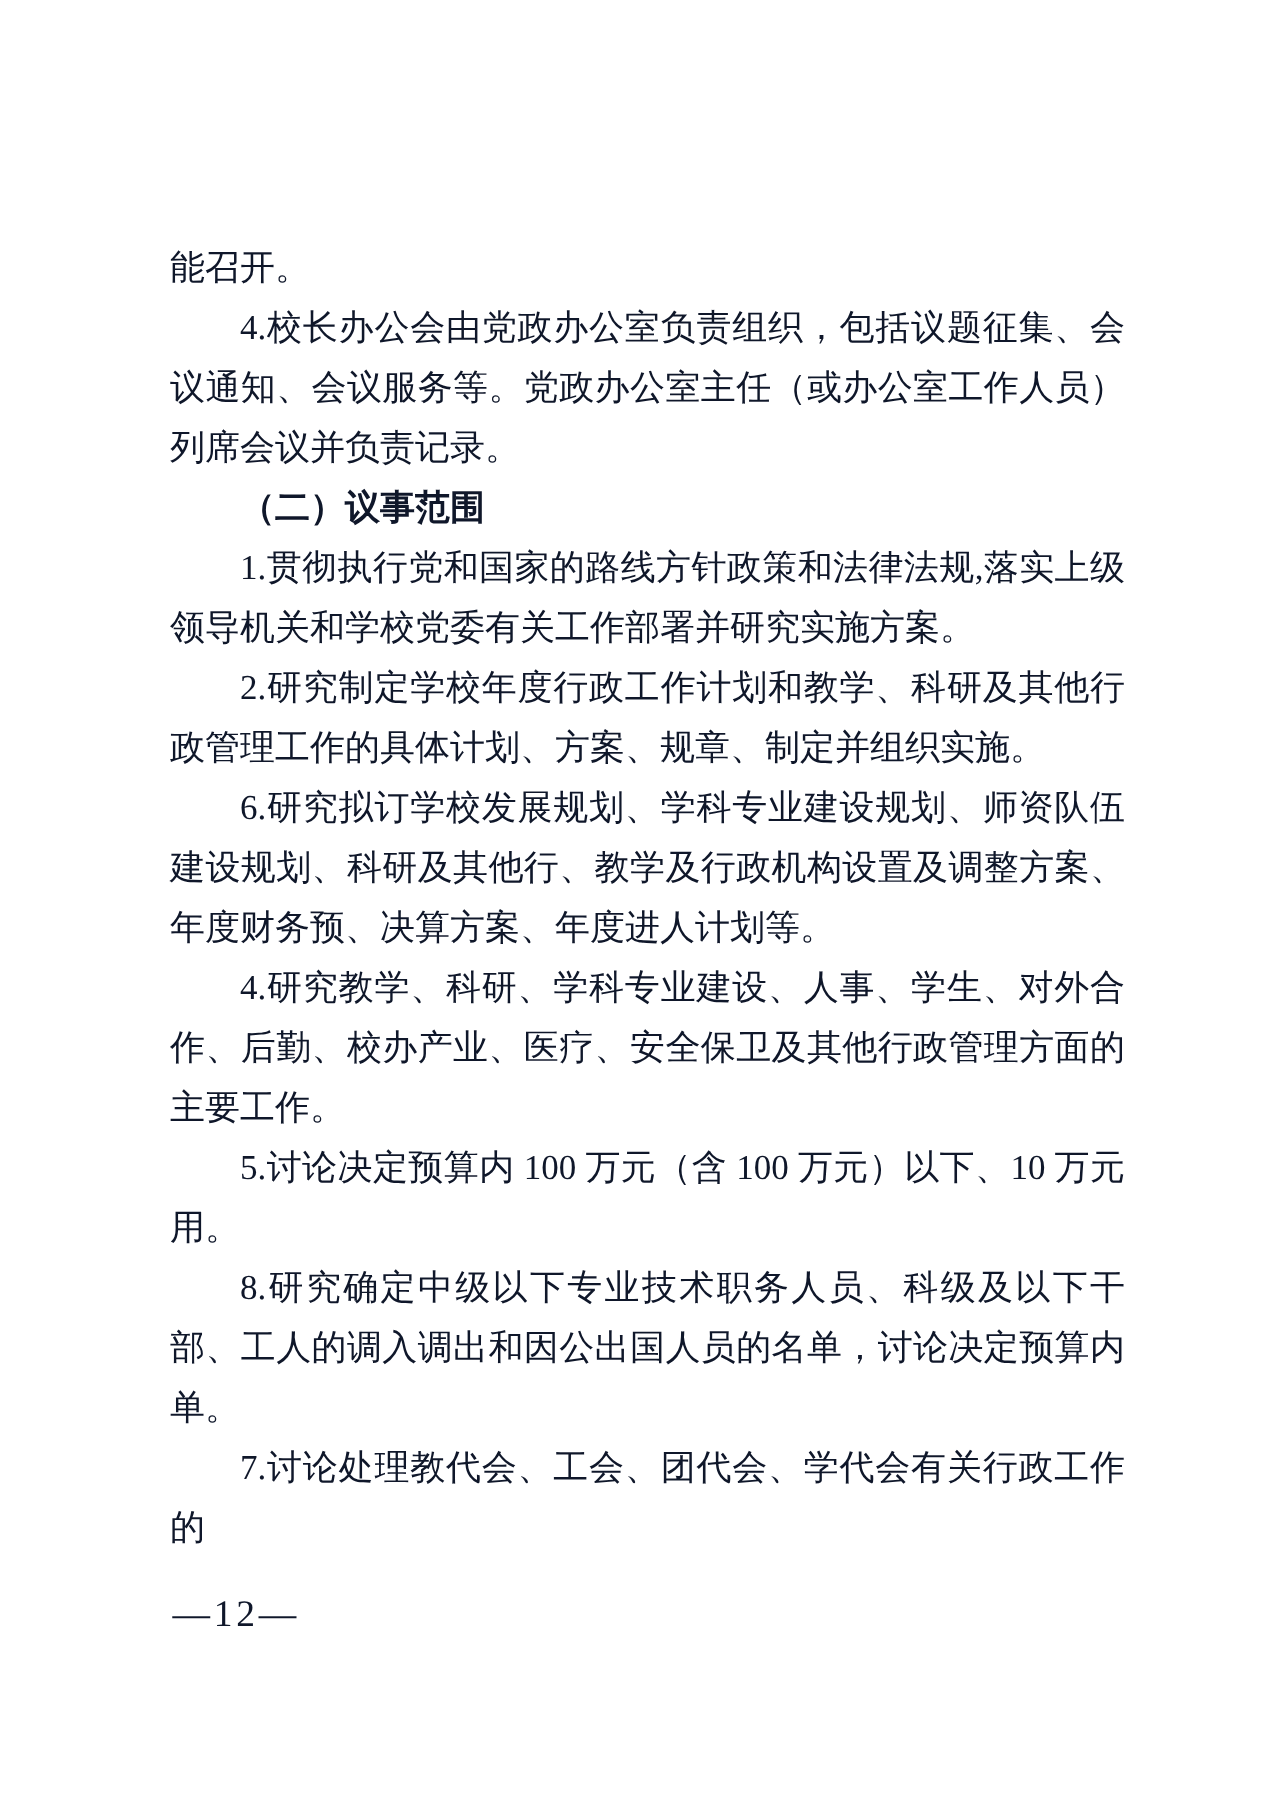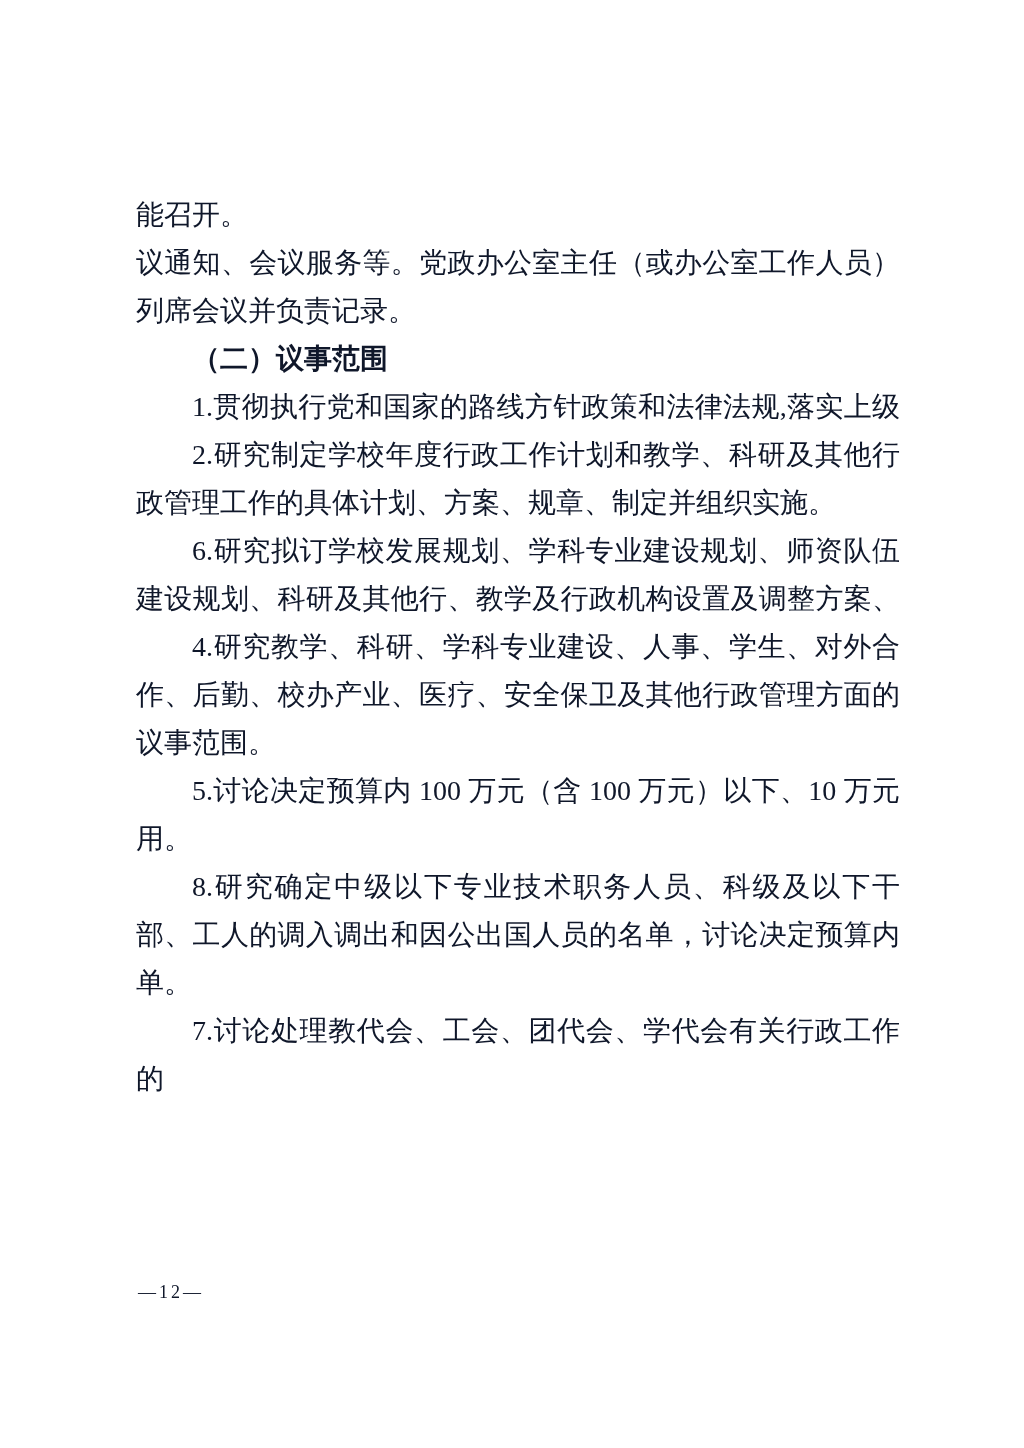--- a/index.html
+++ b/index.html
@@ -40,42 +40,45 @@
   .line.indent {
     text-indent: 2em;
   }
   .line.bold {
     font-weight: bold;
   }
   .page-number {
     position: absolute;
     left: 138px;
     top: 1272px;
-    font-size: 18px;
+    font-size: 30px;
     line-height: 40px;
     letter-spacing: 3px;
   }
 </style>
 </head>
 <body>
 
 <div class="page" style="background: rgb(255, 255, 255); color: #0f172a;">
   <div class="doc-body" id="doc-body">
       <div class="line">能召开。</div>
+      <div class="line indent fill">4.校长办公会由党政办公室负责组织，包括议题征集、会</div>
       <div class="line fill">议通知、会议服务等。党政办公室主任（或办公室工作人员）</div>
       <div class="line">列席会议并负责记录。</div>
       <div class="line indent bold">（二）议事范围</div>
       <div class="line indent fill">1.贯彻执行党和国家的路线方针政策和法律法规,落实上级</div>
+      <div class="line">领导机关和学校党委有关工作部署并研究实施方案。</div>
       <div class="line indent fill">2.研究制定学校年度行政工作计划和教学、科研及其他行</div>
       <div class="line">政管理工作的具体计划、方案、规章、制定并组织实施。</div>
       <div class="line indent fill">6.研究拟订学校发展规划、学科专业建设规划、师资队伍</div>
       <div class="line fill">建设规划、科研及其他行、教学及行政机构设置及调整方案、</div>
+      <div class="line">年度财务预、决算方案、年度进人计划等。</div>
       <div class="line indent fill">4.研究教学、科研、学科专业建设、人事、学生、对外合</div>
       <div class="line fill">作、后勤、校办产业、医疗、安全保卫及其他行政管理方面的</div>
-      <div class="line">议事范围。</div>
+      <div class="line">主要工作。</div>
       <div class="line indent fill">5.讨论决定预算内 100 万元（含 100 万元）以下、10 万元</div>
       <div class="line">用。</div>
       <div class="line indent fill">8.研究确定中级以下专业技术职务人员、科级及以下干</div>
       <div class="line fill">部、工人的调入调出和因公出国人员的名单，讨论决定预算内</div>
       <div class="line">单。</div>
       <div class="line indent fill">7.讨论处理教代会、工会、团代会、学代会有关行政工作的</div>
     </div>
   <div class="page-number">—12—</div>
 </div>
 

